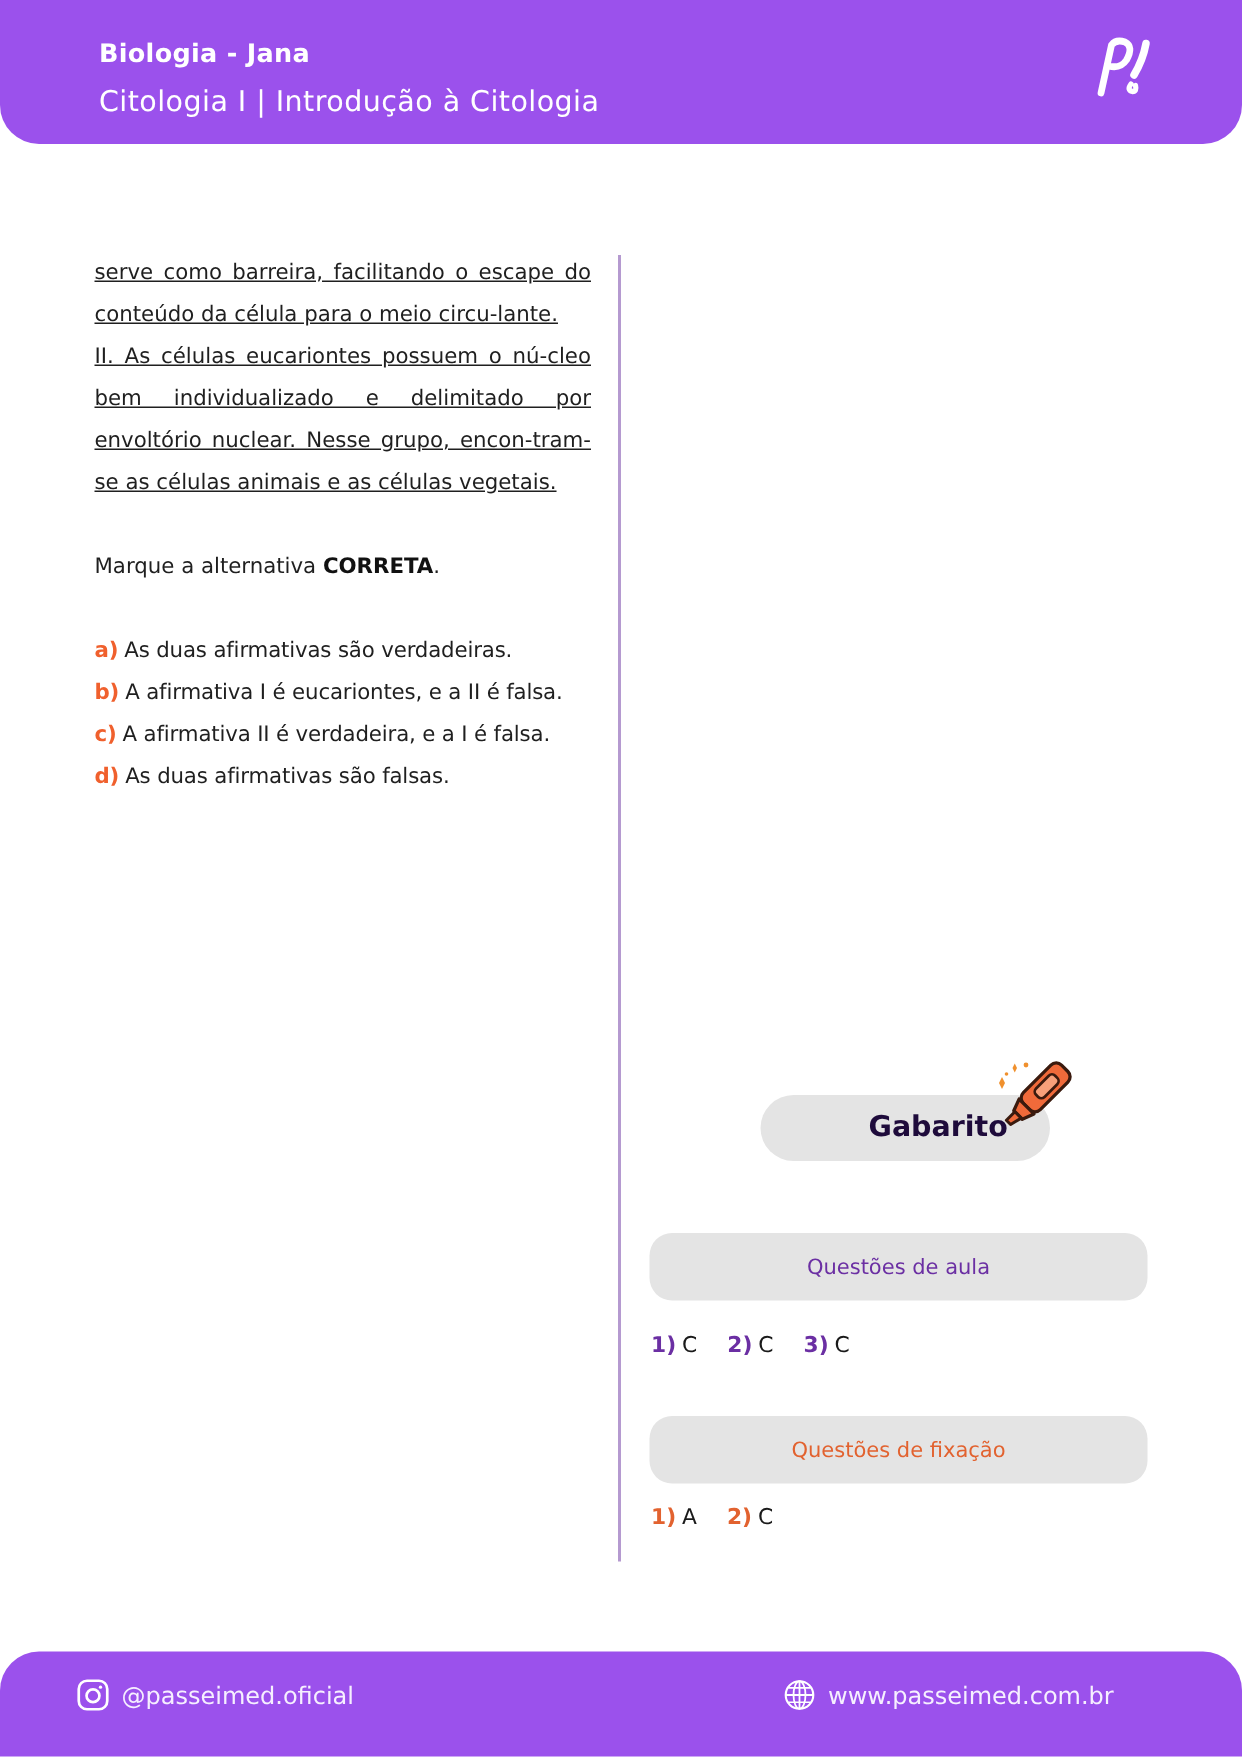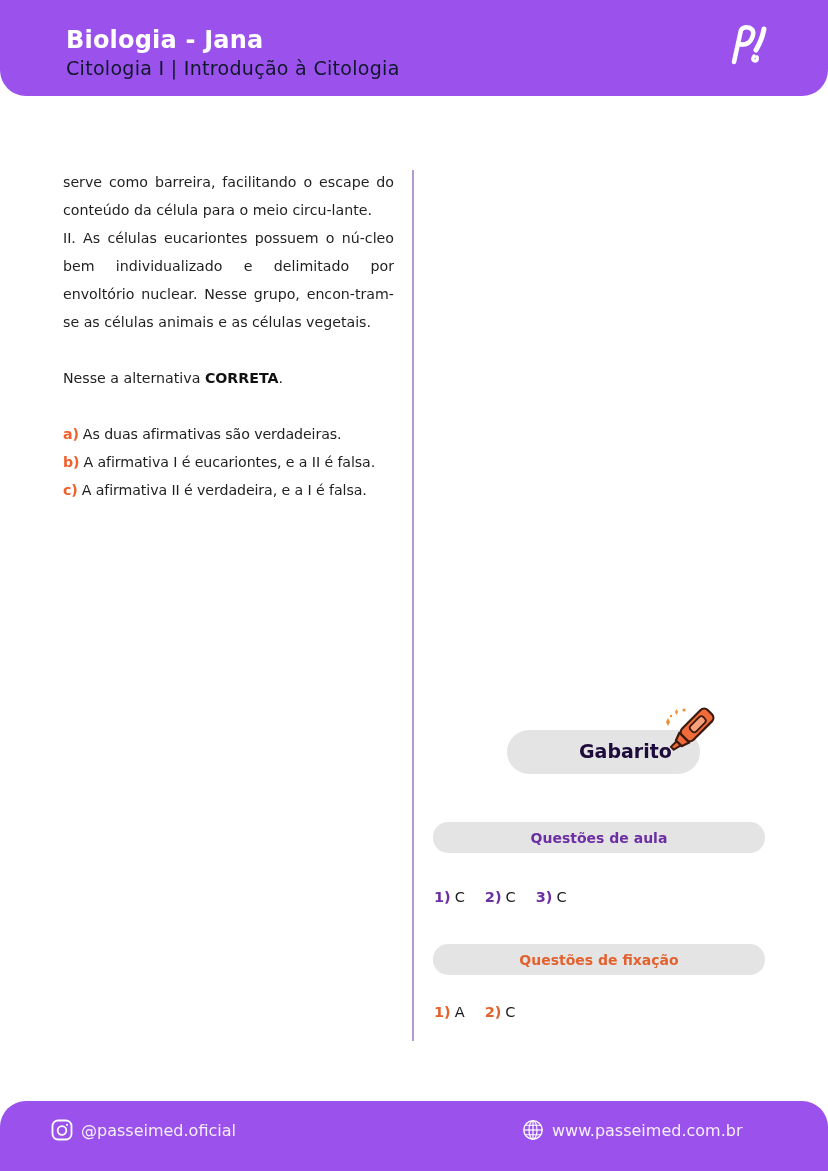--- a/index.html
+++ b/index.html
@@ -5,35 +5,35 @@
     * { box-sizing: border-box; margin: 0; padding: 0; }
     html, body { width: 828px; height: 1171px; background: #ffffff; overflow: hidden; }
     body { position: relative; font-family: "DejaVu Sans", "Liberation Sans", sans-serif; color: #1a1a1a; }
 
     .header {
       position: absolute; left: 0; top: 0; width: 828px; height: 96px;
       background: #9b51ec; border-radius: 0 0 26px 26px;
     }
     .header-title {
       position: absolute; left: 66px; top: 26px;
-      color: #ffffff; font-weight: bold; font-size: 24px; letter-spacing: 0.2px;
+      color: #ffffff; font-weight: bold; font-size: 17px; letter-spacing: 0.2px;
     }
     .header-subtitle {
       position: absolute; left: 66px; top: 57px;
-      color: #0f172a; font-size: 19px; letter-spacing: 0.3px;
+      color: #ffffff; font-size: 19px; letter-spacing: 0.3px;
     }
     .logo {
       position: absolute; left: 724px; top: 20px; width: 48px; height: 48px;
     }
 
     .left-col {
       position: absolute; left: 63px; top: 168px; width: 331px;
       font-size: 14.2px; line-height: 28px; color: #1f1f1f;
     }
-    .para { text-align: justify; }
+    .para { text-align: justify; text-decoration: underline; }
     .para + .para { }
     .instruction { margin-top: 28px; }
     .instruction b { font-weight: bold; color: #111; }
     .options { margin-top: 28px; }
     .option { white-space: nowrap; letter-spacing: -0.1px; }
     .option .letter { color: #f0602d; font-weight: bold; margin-right: 4px; }
 
     .divider {
       position: absolute; left: 412px; top: 170px; width: 2px; height: 871px;
       background: #b59ad0;
@@ -43,24 +43,24 @@
       position: absolute; left: 507px; top: 730px; width: 193px; height: 44px;
       background: #e4e4e4; border-radius: 22px;
     }
     .gabarito-label {
       position: absolute; left: 556px; top: 740px;
       font-weight: bold; font-size: 19px; color: #1e0b3b; margin-left: 23px;
     }
     .marker-icon { position: absolute; left: 658px; top: 700px; width: 60px; height: 62px; }
 
     .section-pill {
-      position: absolute; left: 433px; width: 332px; height: 31px;
+      position: absolute; left: 433px; width: 332px; height: 45px;
       background: #e4e4e4; border-radius: 15px;
       display: flex; align-items: center; justify-content: center;
-      font-weight: bold; font-size: 14px;
+      font-weight: normal; font-size: 14px;
     }
     .section-aula { top: 822px; color: #6b2fa3; }
     .section-fix { top: 944px; color: #e2622f; }
 
     .answers { position: absolute; left: 434px; font-size: 14.5px; display: flex; }
     .answers .ans { margin-right: 20px; white-space: nowrap; }
     .answers .num { font-weight: bold; margin-right: 4px; }
     .answers-aula { top: 889px; }
     .answers-aula .num { color: #6b2fa3; }
     .answers-fix { top: 1004px; }
@@ -87,25 +87,26 @@
   <svg class="logo" viewBox="0 0 48 48">
     <path d="M10 42 L17 10 Q20 6 26 8 Q32 11 27 20 Q23 26 15 24" fill="none" stroke="#fff" stroke-width="4.5" stroke-linecap="round" stroke-linejoin="round"></path>
     <path d="M40 9 Q38 20 32 30" fill="none" stroke="#fff" stroke-width="5" stroke-linecap="round"></path>
     <path d="M30 36 Q27 40 31 41 Q34 41 33 37" fill="none" stroke="#fff" stroke-width="3.5" stroke-linecap="round"></path>
   </svg>
 </div>
 
 <div class="left-col">
   <p class="para">serve como barreira, facilitando o escape do conteúdo da célula para o meio circu-lante.</p>
   <p class="para">II. As células eucariontes possuem o nú-cleo bem individualizado e delimitado por envoltório nuclear. Nesse grupo, encon-tram-se as células animais e as células vegetais.</p>
-  <p class="instruction"><span>Nesse a alternativa </span><b>CORRETA</b><span>.</span></p>
+  <p class="instruction"><span>Marque a alternativa </span><b>CORRETA</b><span>.</span></p>
   <div class="options">
     <div class="option"><span class="letter">a)</span><span>As duas afirmativas são verdadeiras.</span></div>
     <div class="option"><span class="letter">b)</span><span>A afirmativa I é eucariontes, e a II é falsa.</span></div>
     <div class="option"><span class="letter">c)</span><span>A afirmativa II é verdadeira, e a I é falsa.</span></div>
+    <div class="option"><span class="letter">d)</span><span>As duas afirmativas são falsas.</span></div>
   </div>
 </div>
 
 <div class="divider"></div>
 
 <div class="gabarito-pill"></div>
 <div class="gabarito-label">Gabarito</div>
 <svg class="marker-icon" viewBox="0 0 60 62">
   <path d="M8 22 l2 -4 l2 4 l-2 4 z" fill="#f0902d"></path>
   <path d="M17 12 l1.5 -3 l1.5 3 l-1.5 3 z" fill="#f0902d"></path>

